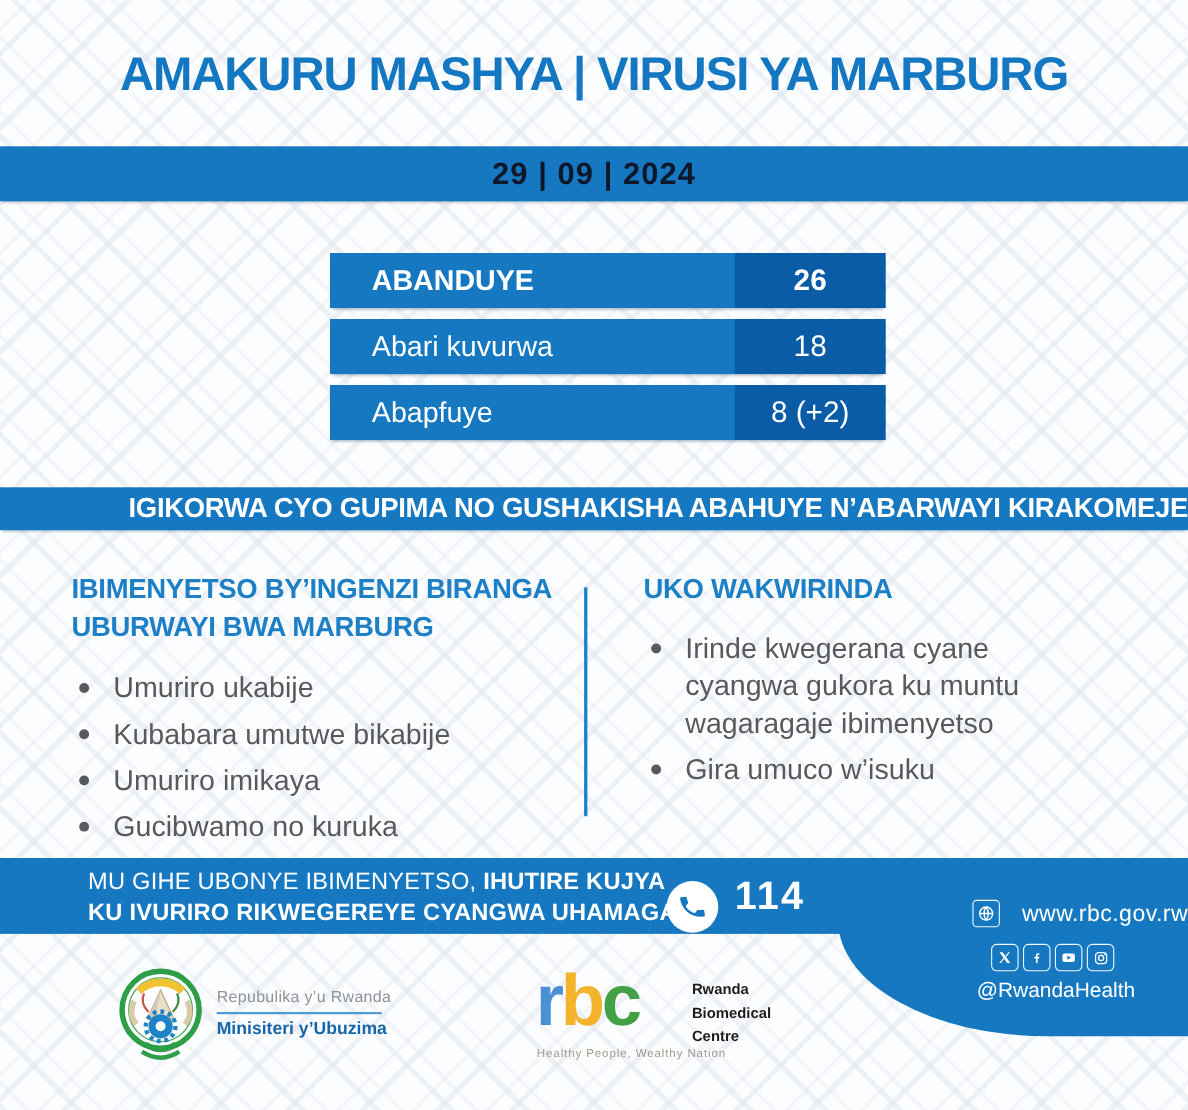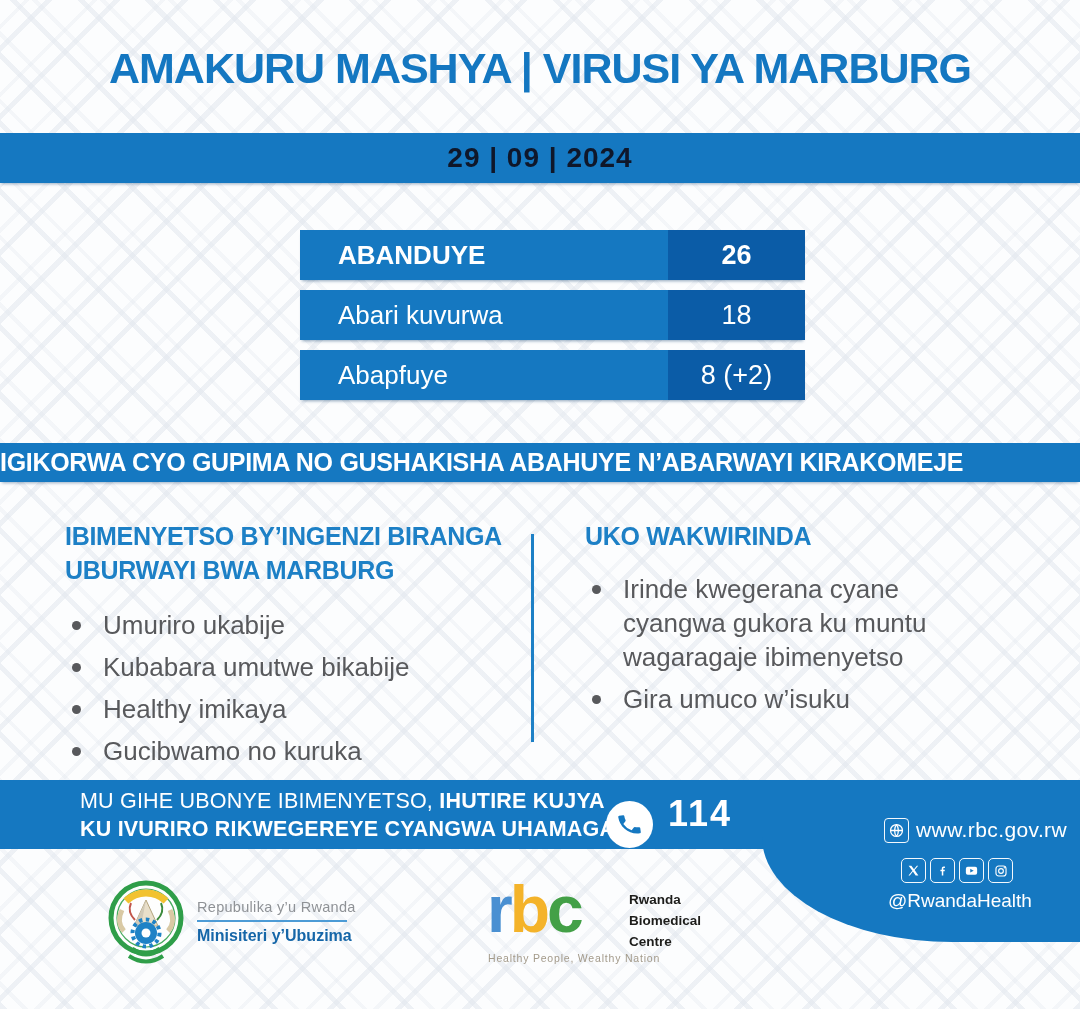--- a/index.html
+++ b/index.html
@@ -34,21 +34,21 @@
     white-space:nowrap; overflow:hidden;
   }
   .stats-value{
     width:137px; background:#0b5ca7; color:#fff; font-size:27px; line-height:50px;
     text-align:center;
   }
   .stats-row:nth-child(1) .stats-label,
   .stats-row:nth-child(1) .stats-value{font-weight:800;}
   .wide-banner{
     position:absolute; top:443px; left:0; width:100%; height:39px;
-    background:#1578c1; color:#fff; display:flex; align-items:center; justify-content:flex-start;
+    background:#1578c1; color:#fff; display:flex; align-items:center; justify-content:flex-end;
     font-size:25px; font-weight:700; letter-spacing:-0.3px; white-space:nowrap;
     box-shadow:0 3px 3px -2px rgba(9,58,104,.4);
   }
   .col{position:absolute; top:520px;}
   .col-left{left:65px; width:450px;}
   .col-right{left:585px; width:420px;}
   .col h2{
     margin:0; font-size:25px; font-weight:700; color:#1d80c6; line-height:1.35;
     letter-spacing:-0.3px;
   }
@@ -81,21 +81,21 @@
   .phone-badge svg{transform:rotate(-8deg);}
   .phone-number{
     position:absolute; left:668px; top:13px; color:#fff; font-size:36px; font-weight:800;
     letter-spacing:2px;
   }
   .right-panel{
     position:absolute; left:762px; top:780px; width:318px; height:162px;
     background:#1578c1; border-bottom-left-radius:190px 105px;
   }
   .web-row{
-    position:absolute; left:122px; top:38px; display:flex; gap:7px;
+    position:absolute; left:122px; top:38px; display:flex; align-items:center; gap:20px;
     color:#fff;
   }
   .globe-box{
     width:23px; height:23px; border:1.5px solid rgba(255,255,255,.95); border-radius:4px;
     display:flex; align-items:center; justify-content:center;
   }
   .website{font-size:21px; font-weight:300; letter-spacing:0.4px;}
   .icons-row{position:absolute; left:139px; top:78px; display:flex; gap:4px;}
   .icon-box{
     width:23px; height:23px; border:1.7px solid rgba(255,255,255,.95); border-radius:5px;
@@ -154,21 +154,21 @@
   <div class="wide-banner">
     <span>IGIKORWA CYO GUPIMA NO GUSHAKISHA ABAHUYE N’ABARWAYI KIRAKOMEJE</span>
   </div>
 
   <section class="col col-left">
     <h2>IBIMENYETSO BY’INGENZI BIRANGA UBURWAYI BWA MARBURG</h2>
     <ul>
 
     <li>Umuriro ukabije</li>
         <li>Kubabara umutwe bikabije</li>
-        <li>Healthy imikaya</li>
+        <li>Umuriro imikaya</li>
         <li>Gucibwamo no kuruka</li>
       </ul>
   </section>
 
   <div class="vdivider"></div>
 
   <section class="col col-right">
     <h2>UKO WAKWIRINDA</h2>
     <ul>
 

